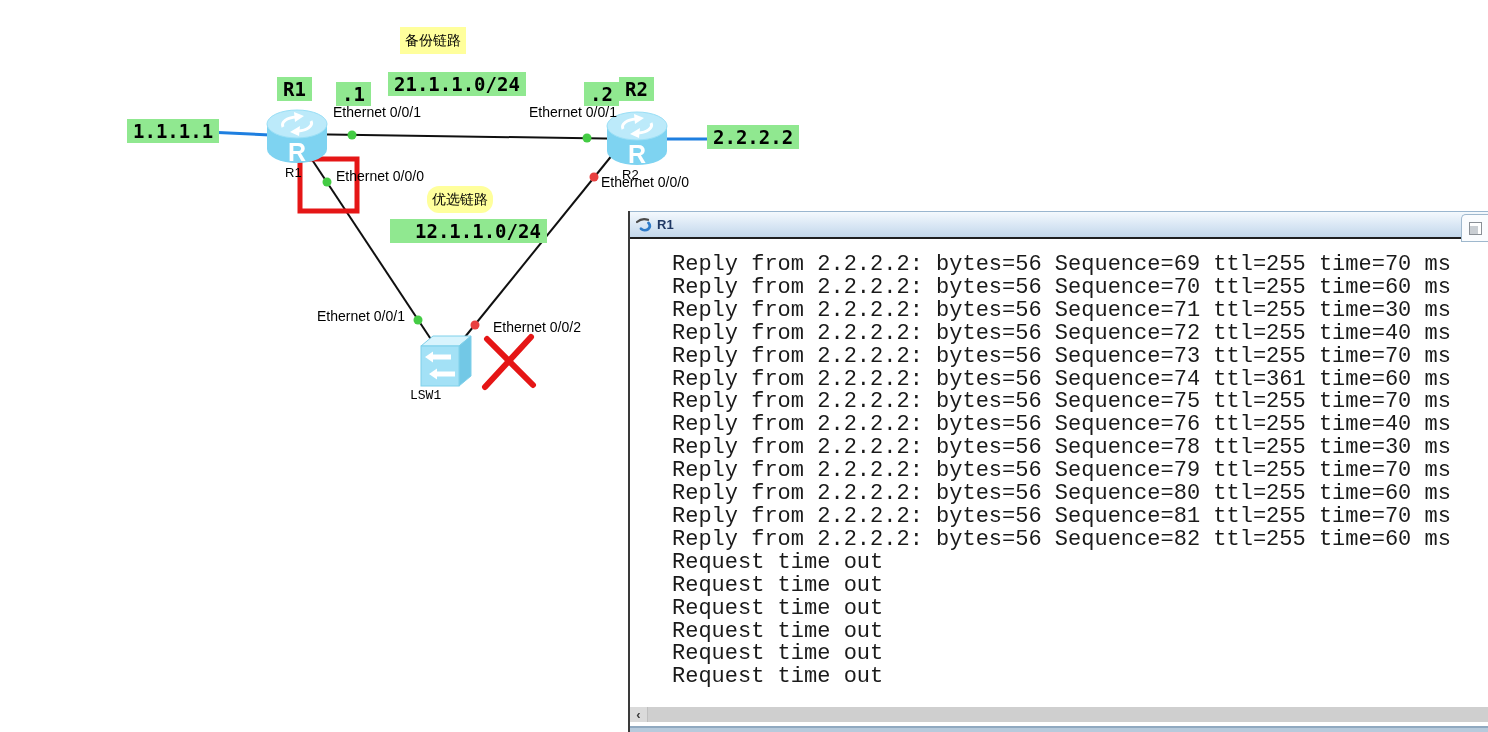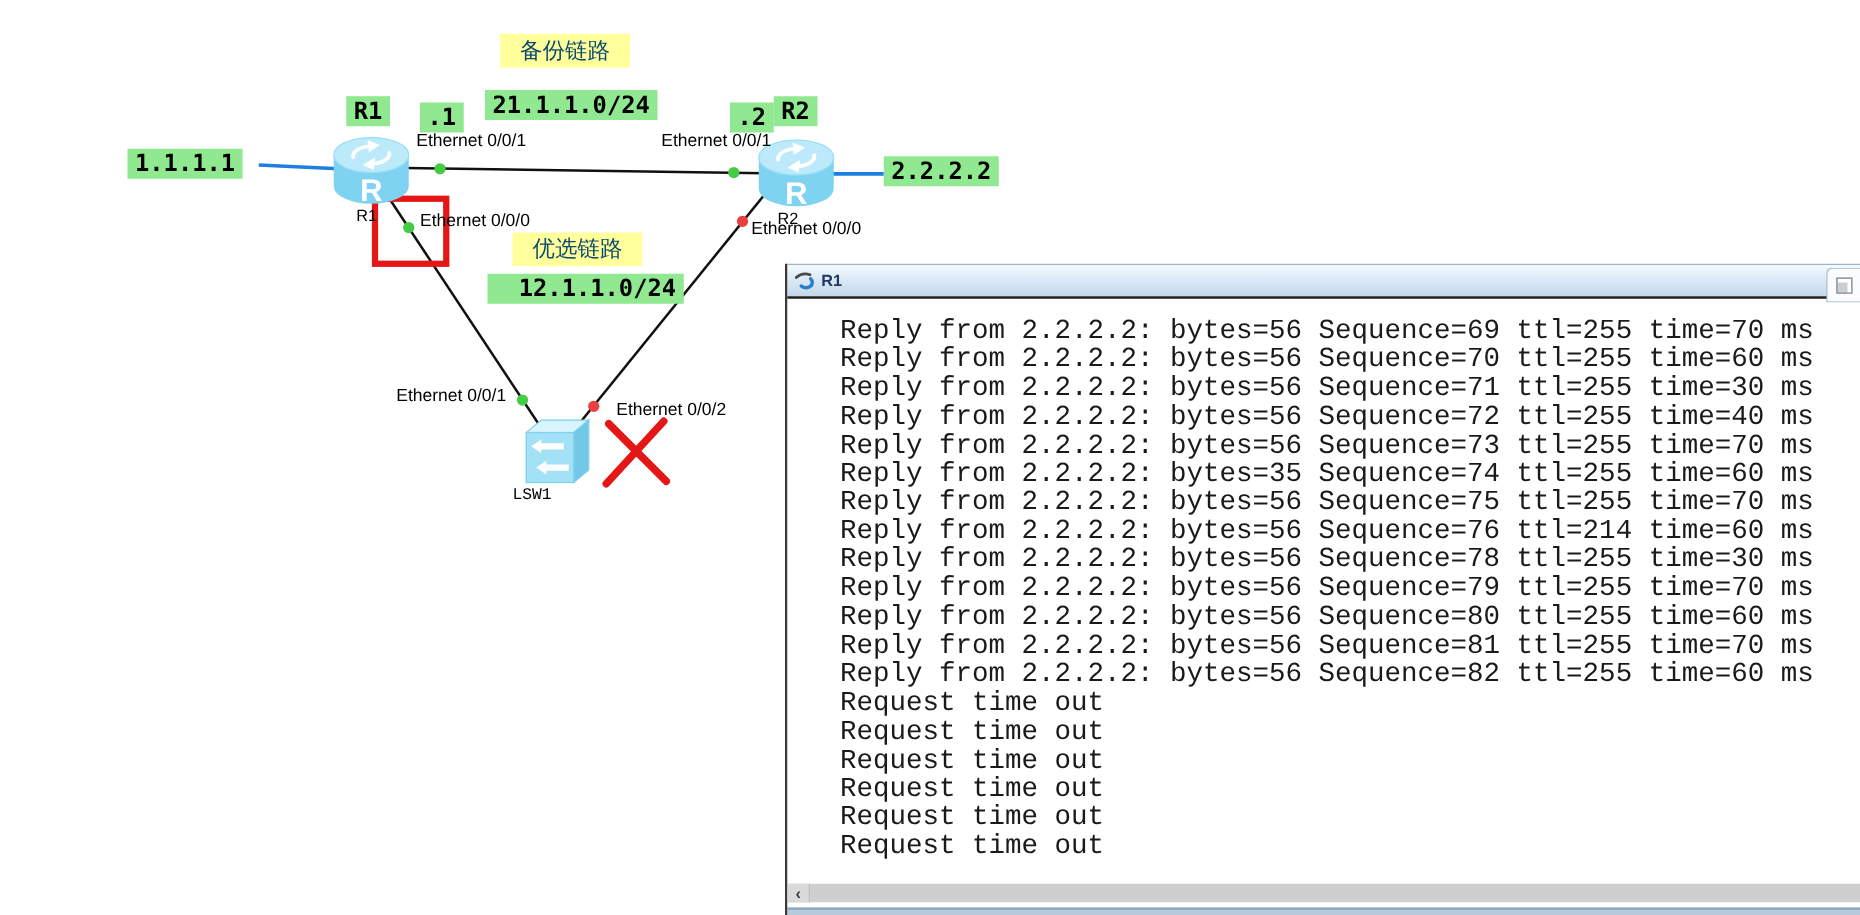--- a/index.html
+++ b/index.html
@@ -2,22 +2,22 @@
 <html><head>
 <meta charset="utf-8">
 <style>
   html,body{margin:0;padding:0;background:#fff;}
   .stage{position:relative;width:1488px;height:732px;background:#ffffff;overflow:hidden;
          font-family:"Liberation Sans",sans-serif;}
   .topo{position:absolute;left:0;top:0;}
   
   .glabel{position:absolute;background:#90E890;color:#000;font-family:"DejaVu Sans Mono",monospace;
           font-weight:bold;font-size:19px;line-height:22px;padding:1px 6px;white-space:nowrap;z-index:3;}
-  .ylabel{position:absolute;background:#FFFF9C;color:#0c4a6e;font-family:"DejaVu Sans",sans-serif;
-          font-size:18px;line-height:25px;padding:1px 16px;white-space:nowrap;z-index:3;}
+  .ylabel{position:absolute;background:#FFFF9C;color:#000000;font-family:"DejaVu Sans",sans-serif;
+          font-size:14px;line-height:25px;padding:1px 5px;white-space:nowrap;z-index:3;}
   .plabel{position:absolute;color:#000;font-size:14px;white-space:nowrap;z-index:4;}
   .caption{position:absolute;color:#000;font-size:13px;white-space:nowrap;z-index:2;}
   .dev{position:absolute;z-index:2;}
   
   .term{position:absolute;left:628px;top:211px;width:860px;height:521px;z-index:5;
         border-left:2px solid #3a3a3a;box-sizing:border-box;}
   .term-titlebar{height:25px;border-top:1px solid #9ab6cf;border-bottom:2px solid #1f1f1f;
         background:linear-gradient(#f4f9fd,#d8e6f4 55%,#c3d7ea);display:flex;align-items:center;
         padding-left:6px;box-sizing:content-box;position:relative;}
   .term-title{color:#1F3864;font-weight:bold;font-size:13px;margin-left:5px;}
@@ -59,23 +59,23 @@
       <line x1="531" y1="337" x2="485" y2="387"></line>
     </g>
   </svg>
 
   <div class="ylabel" style="left:400px;top:27px;">备份链路</div>
   <div class="glabel" style="left:388px;top:72px;">21.1.1.0/24</div>
   <div class="glabel" style="left:277px;top:77px;">R1</div>
   <div class="glabel" style="left:336px;top:82px;">.1</div>
   <div class="glabel" style="left:584px;top:82px;">.2</div>
   <div class="glabel" style="left:619px;top:77px;">R2</div>
-  <div class="glabel" style="left:102px;top:119px;">1.1.1.1</div>
+  <div class="glabel" style="left:127px;top:119px;">1.1.1.1</div>
   <div class="glabel" style="left:707px;top:125px;">2.2.2.2</div>
-  <div class="ylabel" style="left:410px;top:186px;">优选链路</div>
+  <div class="ylabel" style="left:427px;top:186px;border-radius:12px;">优选链路</div>
   <div class="glabel" style="left:390px;top:219px;padding-left:25px;">12.1.1.0/24</div>
 
   <div class="plabel" style="left:333px;top:104px;">Ethernet 0/0/1</div>
   <div class="plabel" style="left:529px;top:104px;">Ethernet 0/0/1</div>
   <div class="plabel" style="left:336px;top:168px;">Ethernet 0/0/0</div>
   <div class="plabel" style="left:601px;top:174px;">Ethernet 0/0/0</div>
   <div class="plabel" style="left:317px;top:308px;">Ethernet 0/0/1</div>
   <div class="plabel" style="left:493px;top:319px;text-align:center;">Ethernet 0/0/2</div>
 
   <div class="dev" style="left:265px;top:108px;">
@@ -126,23 +126,23 @@
       <div class="term-corner">
         <span class="corner-glyph"></span>
       </div>
     </div>
     <div class="term-body">
       <div class="tline">Reply from 2.2.2.2: bytes=56 Sequence=69 ttl=255 time=70 ms</div>
       <div class="tline">Reply from 2.2.2.2: bytes=56 Sequence=70 ttl=255 time=60 ms</div>
       <div class="tline">Reply from 2.2.2.2: bytes=56 Sequence=71 ttl=255 time=30 ms</div>
       <div class="tline">Reply from 2.2.2.2: bytes=56 Sequence=72 ttl=255 time=40 ms</div>
       <div class="tline">Reply from 2.2.2.2: bytes=56 Sequence=73 ttl=255 time=70 ms</div>
-      <div class="tline">Reply from 2.2.2.2: bytes=35 Sequence=74 ttl=255 time=60 ms</div>
+      <div class="tline">Reply from 2.2.2.2: bytes=56 Sequence=74 ttl=361 time=60 ms</div>
       <div class="tline">Reply from 2.2.2.2: bytes=56 Sequence=75 ttl=255 time=70 ms</div>
-      <div class="tline">Reply from 2.2.2.2: bytes=56 Sequence=76 ttl=214 time=60 ms</div>
+      <div class="tline">Reply from 2.2.2.2: bytes=56 Sequence=76 ttl=255 time=40 ms</div>
       <div class="tline">Reply from 2.2.2.2: bytes=56 Sequence=78 ttl=255 time=30 ms</div>
       <div class="tline">Reply from 2.2.2.2: bytes=56 Sequence=79 ttl=255 time=70 ms</div>
       <div class="tline">Reply from 2.2.2.2: bytes=56 Sequence=80 ttl=255 time=60 ms</div>
       <div class="tline">Reply from 2.2.2.2: bytes=56 Sequence=81 ttl=255 time=70 ms</div>
       <div class="tline">Reply from 2.2.2.2: bytes=56 Sequence=82 ttl=255 time=60 ms</div>
       <div class="tline">Request time out</div>
       <div class="tline">Request time out</div>
       <div class="tline">Request time out</div>
       <div class="tline">Request time out</div>
       <div class="tline">Request time out</div>

